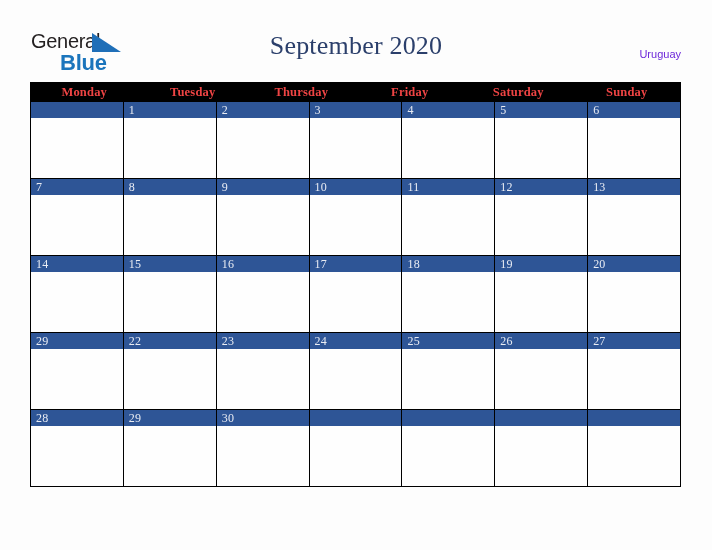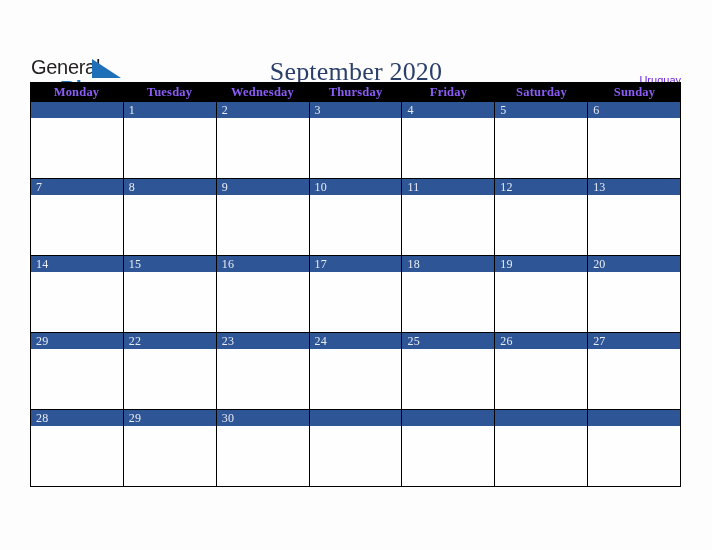--- a/index.html
+++ b/index.html
@@ -21,21 +21,20 @@
     box-sizing: border-box;
   }
 
   
   .header {
     position: absolute;
     left: 0;
     top: 0;
     width: 712px;
     height: 82px;
-    margin-top: 26px;
   }
 
   
   .logo {
     position: absolute;
     left: 31px;
     top: 31px;
     width: 120px;
     height: 46px;
   }
@@ -111,21 +110,21 @@
     width: 651px;
     height: 20px;
     background: #000000;
   }
   .dow {
     flex: 1 1 0;
     text-align: center;
     font-family: "Liberation Serif", serif;
     font-size: 12.5px;
     font-weight: bold;
-    color: #8b5cf6;
+    color: #ef4444;
     line-height: 20px;
     letter-spacing: 0.2px;
   }
 
   .week-row {
     display: flex;
     width: 651px;
     height: 77px;
     border-bottom: 1.4px solid #000000;
     box-sizing: border-box;
@@ -184,21 +183,20 @@
 
     <div class="country">Uruguay</div>
 
   </div>
 
   <div class="calendar">
 
     <div class="dow-row">
       <div class="dow">Monday</div>
       <div class="dow">Tuesday</div>
-      <div class="dow">Wednesday</div>
       <div class="dow">Thursday</div>
       <div class="dow">Friday</div>
       <div class="dow">Saturday</div>
       <div class="dow">Sunday</div>
     </div>
 
     <div class="week-row">
       <div class="day-cell">
           <div class="day-bar">
             <span class="day-num"></span>

